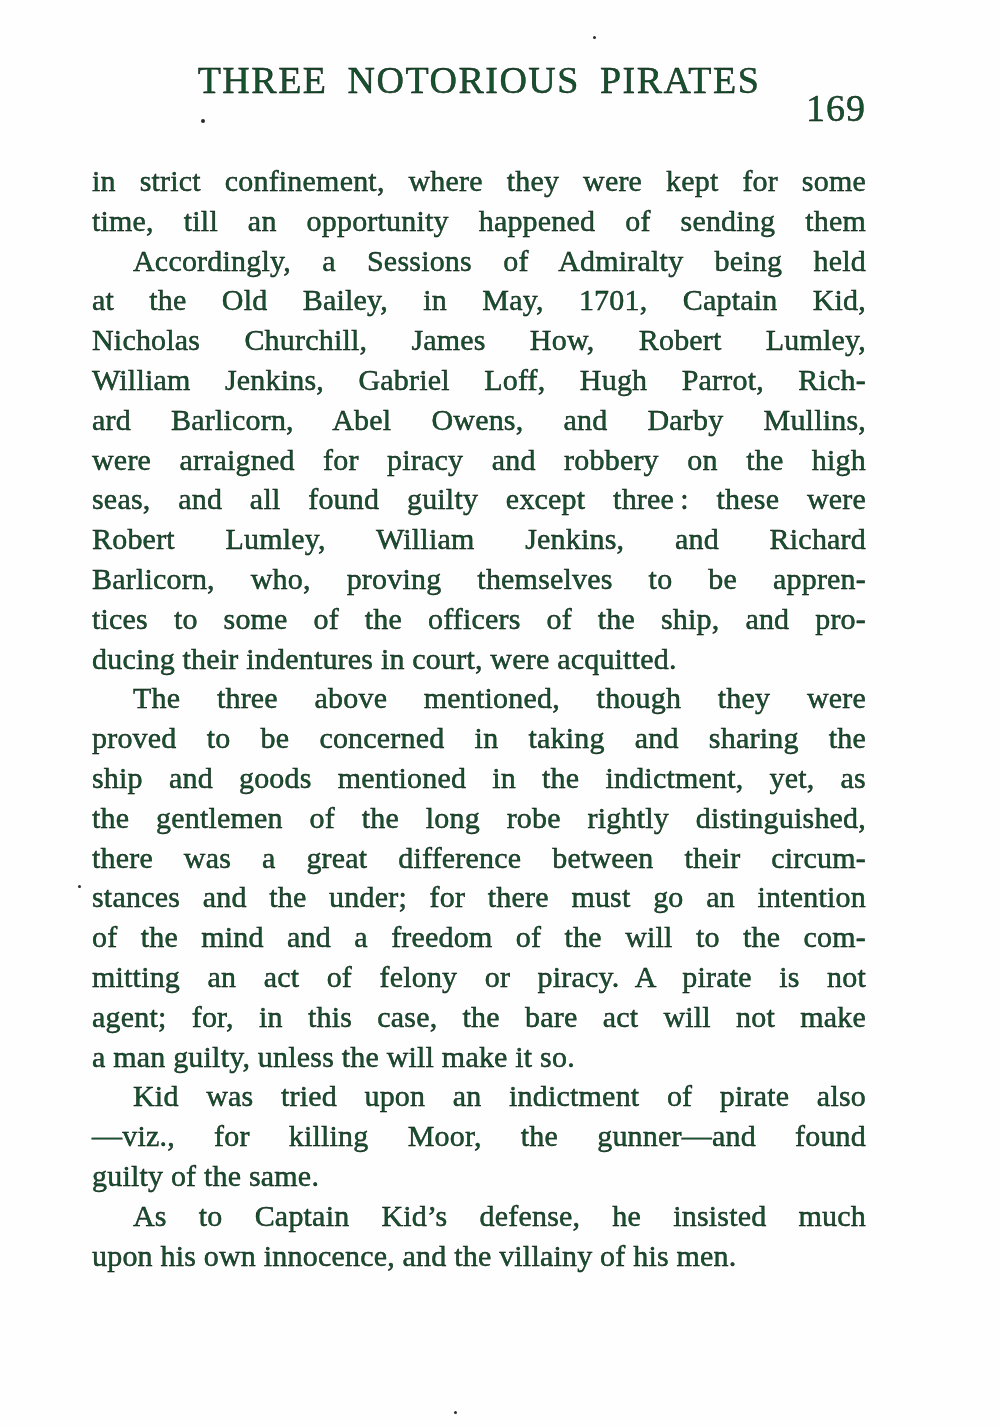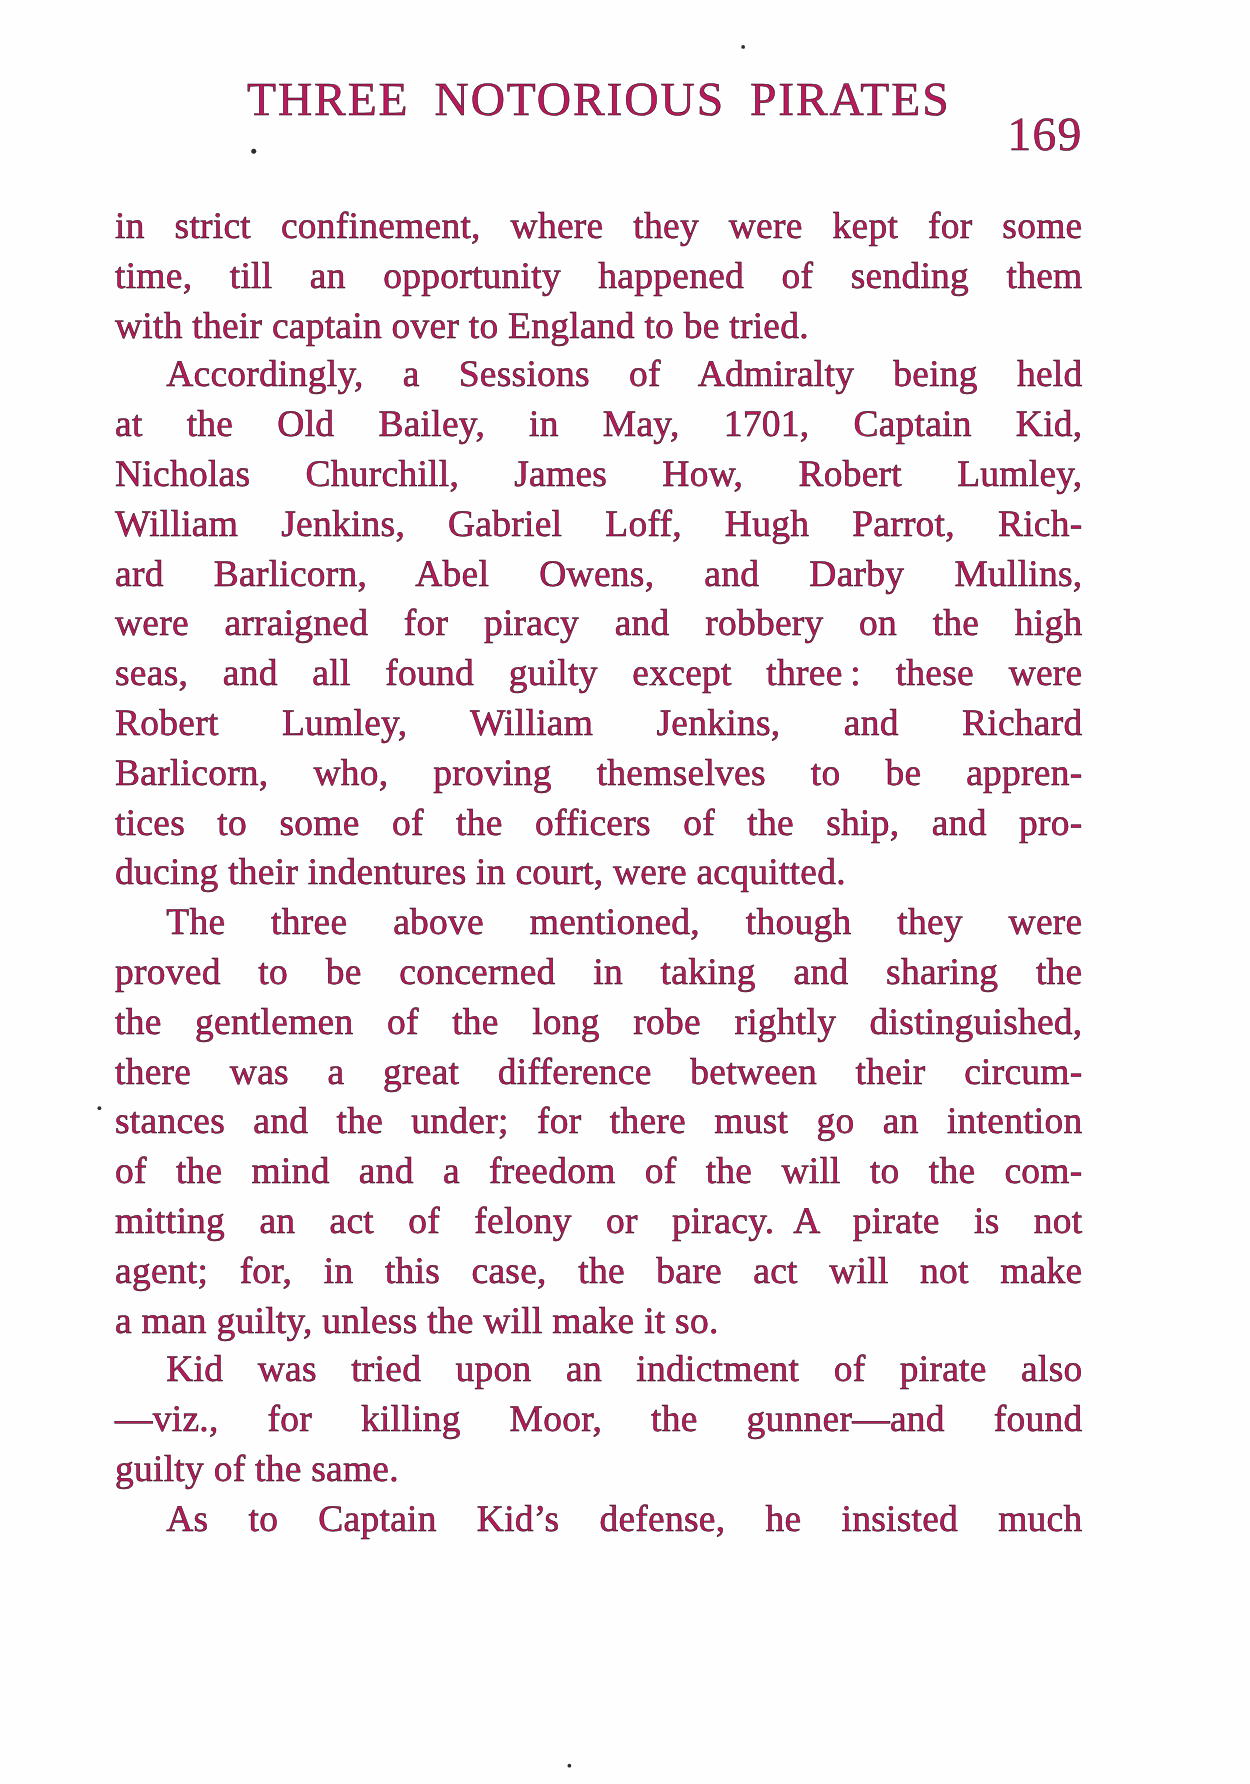--- a/index.html
+++ b/index.html
@@ -5,21 +5,21 @@
   html, body {
     margin: 0;
     padding: 0;
     background: #ffffff;
   }
   .page {
     position: relative;
     width: 1000px;
     height: 1427px;
     background: #fefefe;
-    color: #be185d;
+    color: #14532d;
     font-family: "Liberation Serif", "DejaVu Serif", serif;
     overflow: hidden;
     -webkit-text-stroke: 0.4px #0a0a0a;
   }
   .running-head {
     position: absolute;
     left: 92px;
     top: 58px;
     width: 774px;
     height: 50px;
@@ -76,45 +76,46 @@
 <div class="page">
 
   <header class="running-head">
     <span class="head-title">THREE NOTORIOUS PIRATES</span>
     <span class="page-num">169</span>
   </header>
 
   <main class="text-block">
       <div class="line">in strict confinement, where they were kept for some</div>
       <div class="line">time, till an opportunity happened of sending them</div>
-      <div class="line para-end">with their captain over to England to be tried.</div>
       <div class="line indent">Accordingly, a Sessions of Admiralty being held</div>
       <div class="line">at the Old Bailey, in May, 1701, Captain Kid,</div>
       <div class="line">Nicholas Churchill, James How, Robert Lumley,</div>
       <div class="line">William Jenkins, Gabriel Loff, Hugh Parrot, Rich-</div>
       <div class="line">ard Barlicorn, Abel Owens, and Darby Mullins,</div>
       <div class="line">were arraigned for piracy and robbery on the high</div>
       <div class="line">seas, and all found guilty except three : these were</div>
       <div class="line">Robert Lumley, William Jenkins, and Richard</div>
       <div class="line">Barlicorn, who, proving themselves to be appren-</div>
       <div class="line">tices to some of the officers of the ship, and pro-</div>
       <div class="line para-end">ducing their indentures in court, were acquitted.</div>
       <div class="line indent">The three above mentioned, though they were</div>
       <div class="line">proved to be concerned in taking and sharing the</div>
+      <div class="line">ship and goods mentioned in the indictment, yet, as</div>
       <div class="line">the gentlemen of the long robe rightly distinguished,</div>
       <div class="line">there was a great difference between their circum-</div>
       <div class="line">stances and the under; for there must go an intention</div>
       <div class="line">of the mind and a freedom of the will to the com-</div>
       <div class="line">mitting an act of felony or piracy. A pirate is not</div>
       <div class="line">agent; for, in this case, the bare act will not make</div>
       <div class="line para-end">a man guilty, unless the will make it so.</div>
       <div class="line indent">Kid was tried upon an indictment of pirate also</div>
       <div class="line">—viz., for killing Moor, the gunner—and found</div>
       <div class="line para-end">guilty of the same.</div>
       <div class="line indent">As to Captain Kid’s defense, he insisted much</div>
+      <div class="line para-end">upon his own innocence, and the villainy of his men.</div>
     </main>
 
   <div class="speck s1"></div>
   <div class="speck s2"></div>
   <div class="speck s3"></div>
   <div class="speck s4"></div>
 
 </div>
 
 </body></html>

